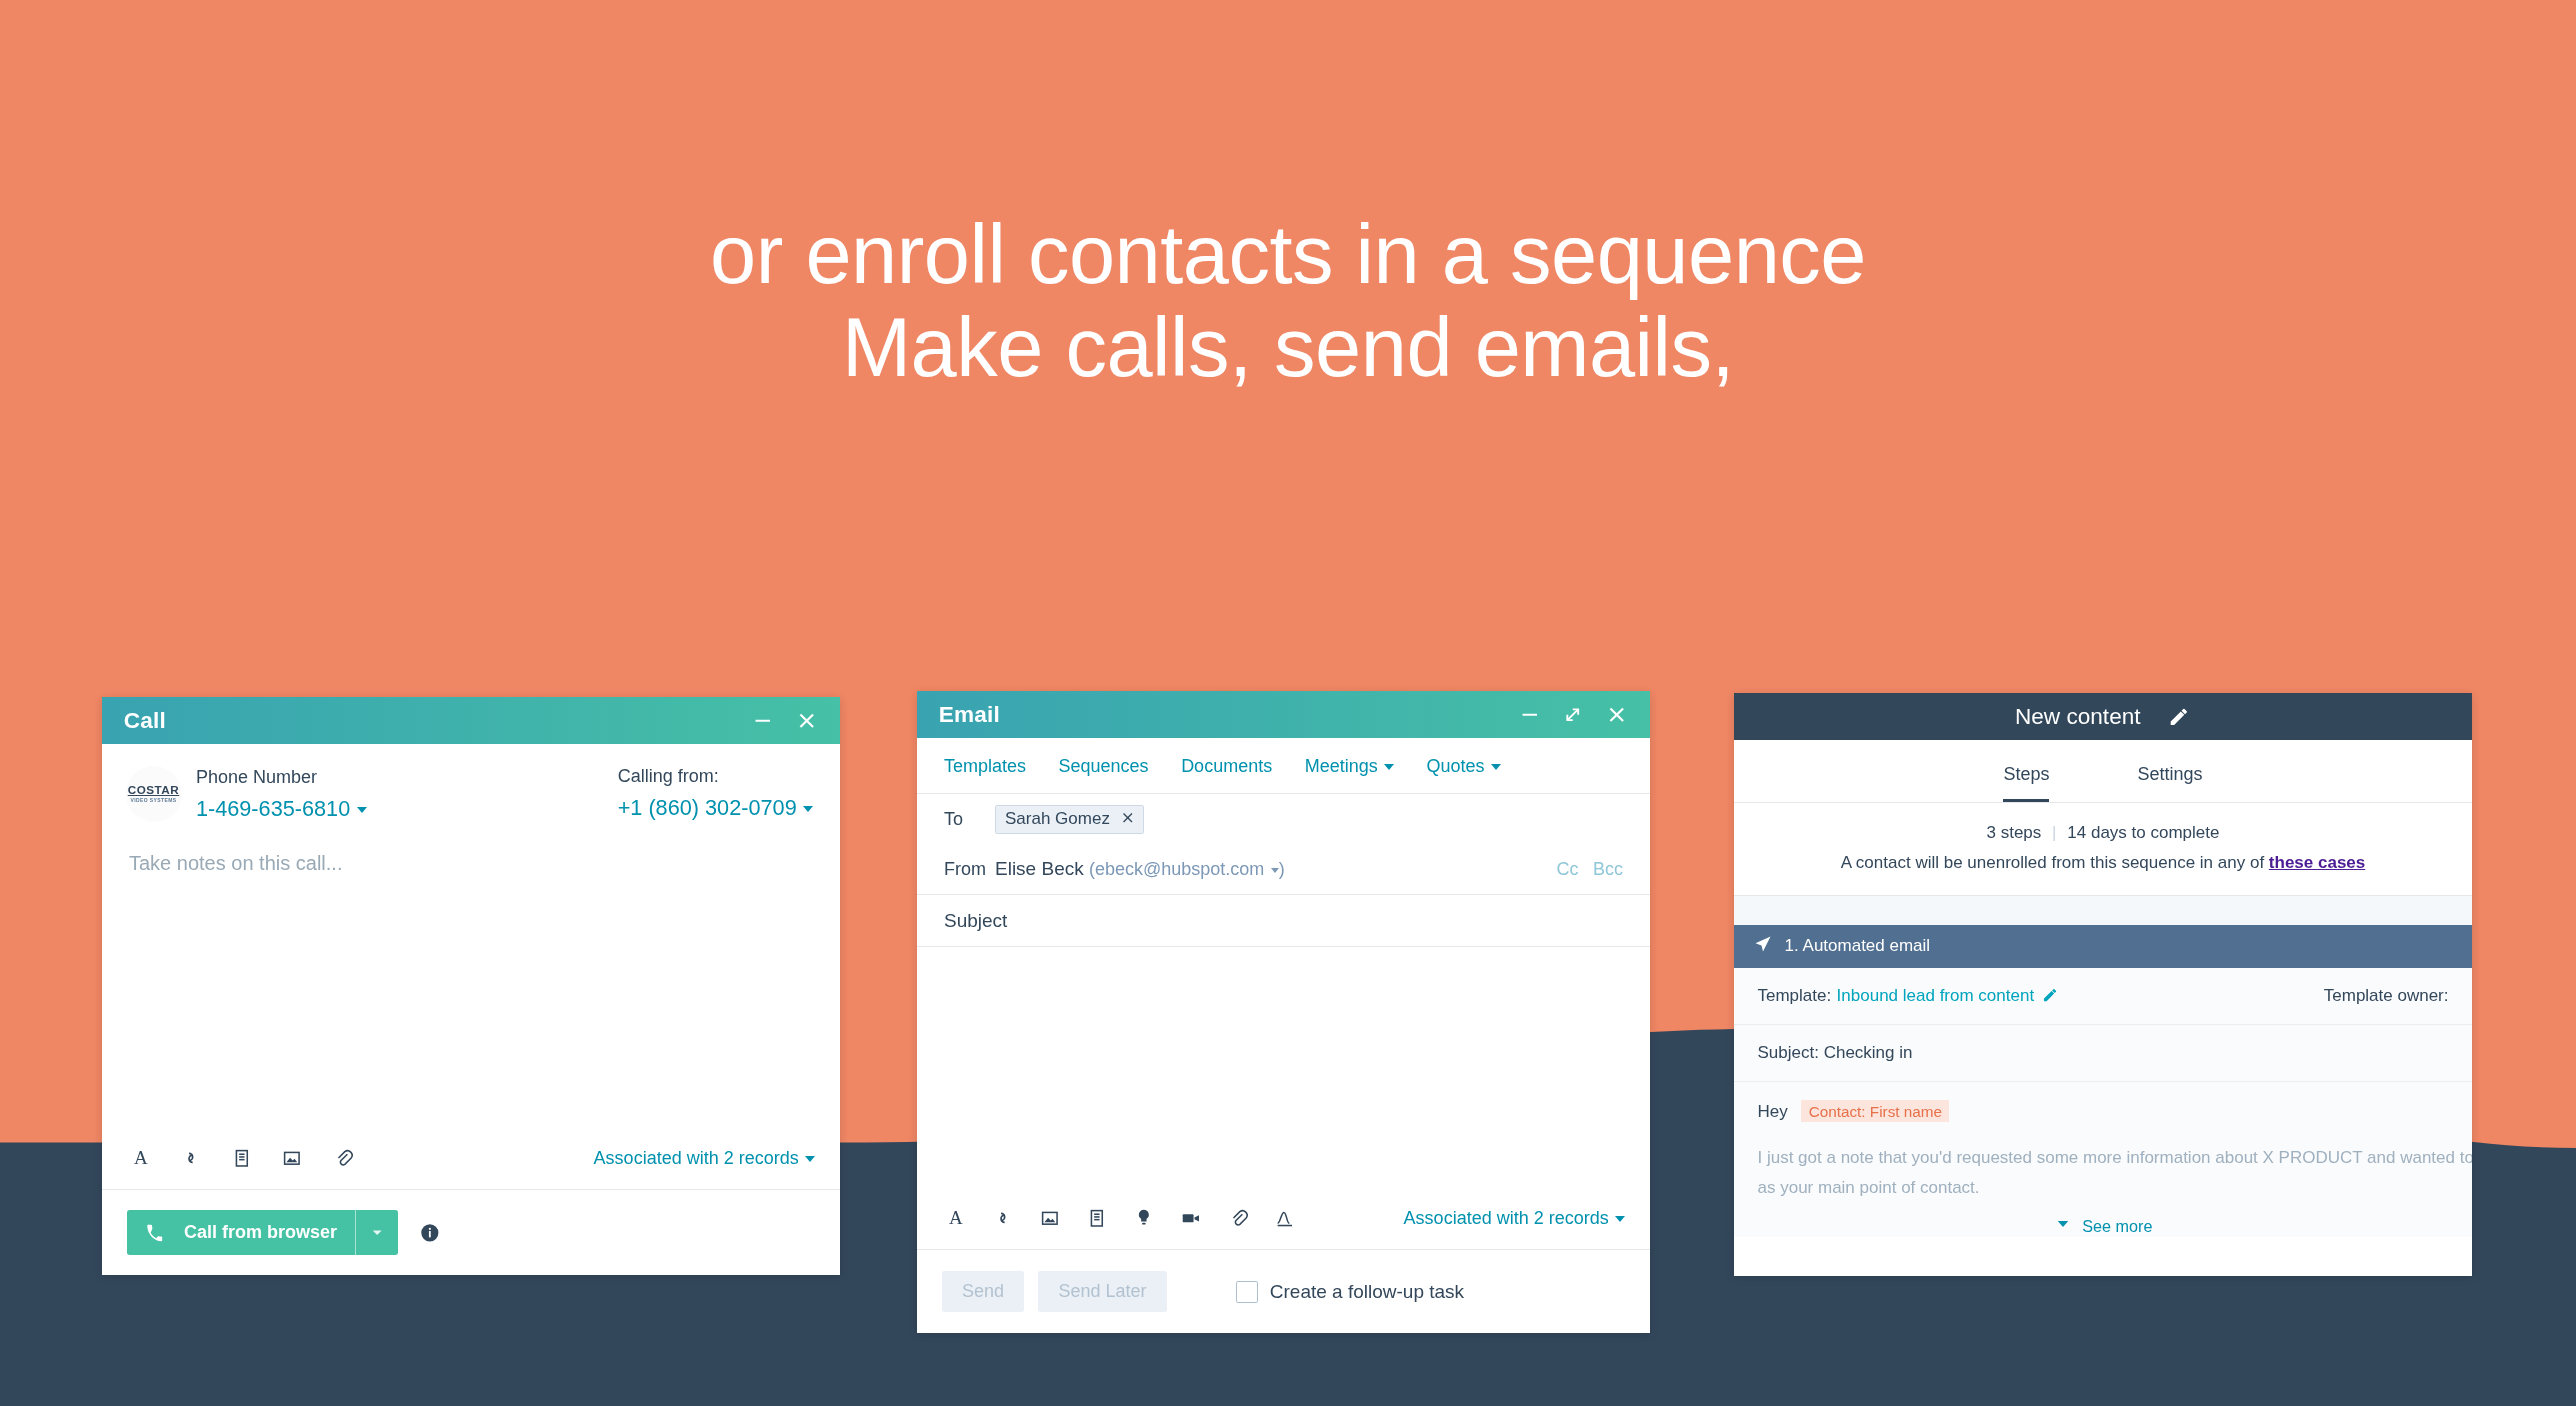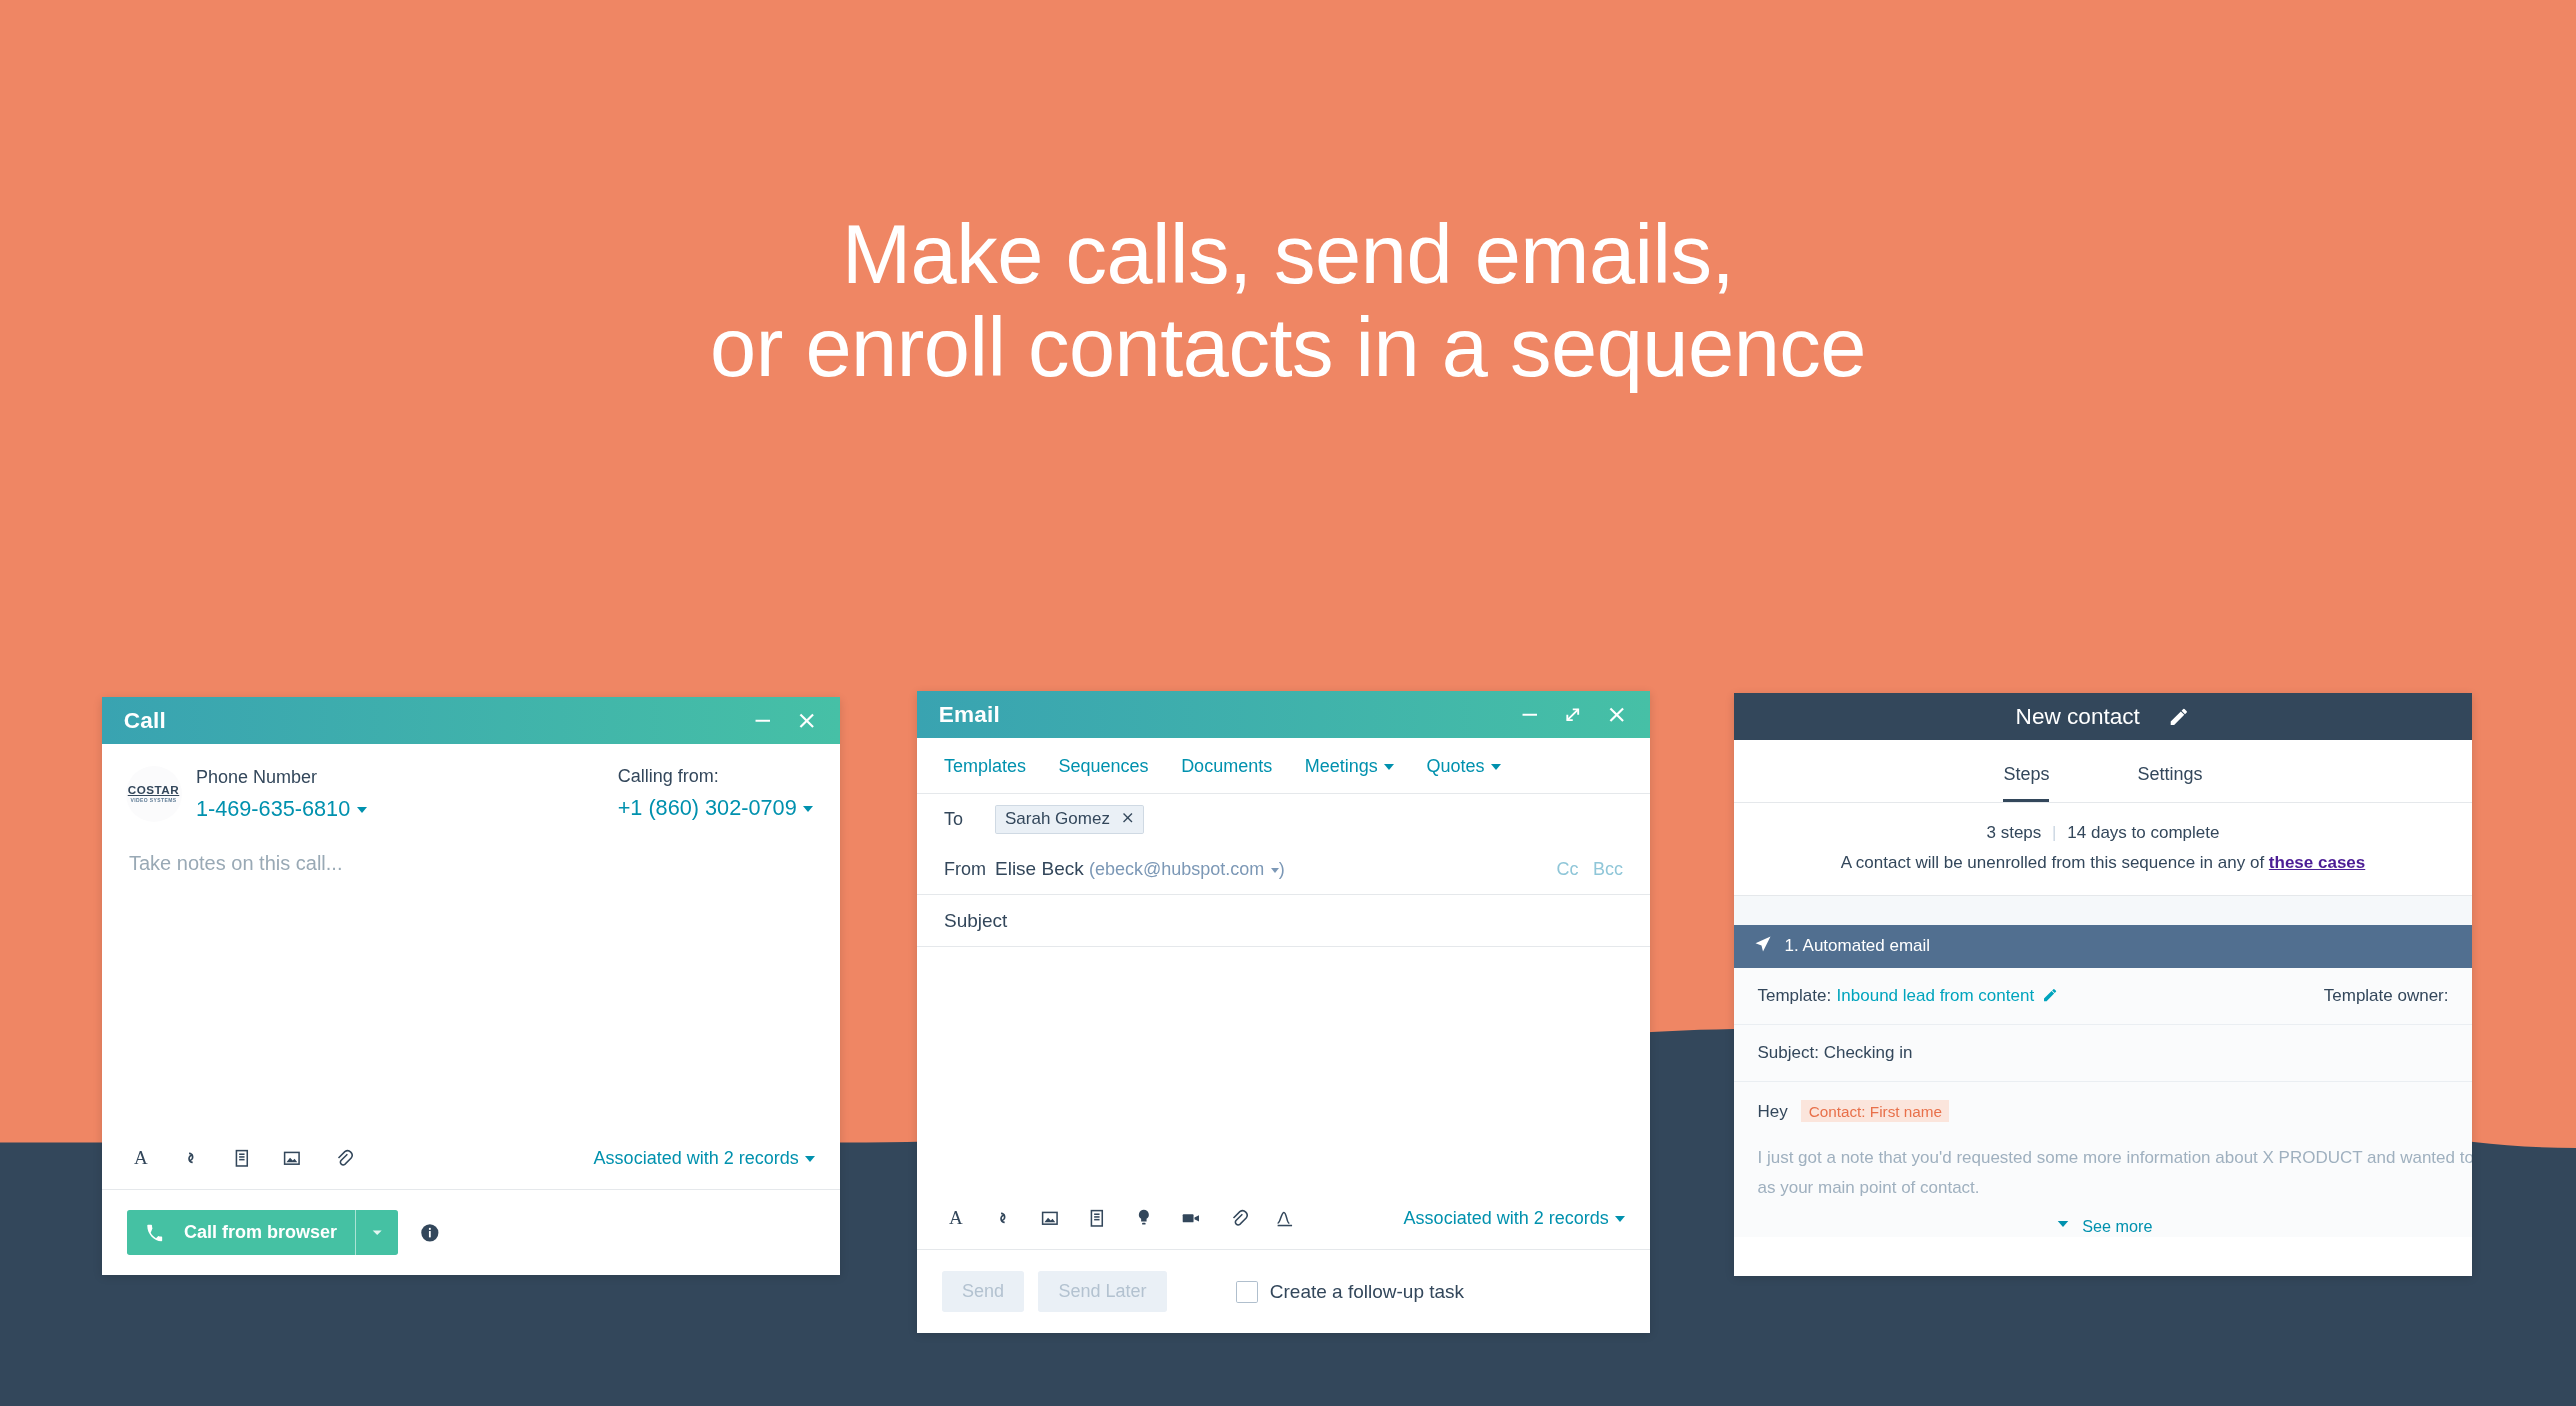--- a/index.html
+++ b/index.html
@@ -150,22 +150,22 @@
 </head>
 <body>
 
 <div class="bg-navy">
   <svg viewBox="0 0 2854 1558" preserveAspectRatio="none" xmlns="http://www.w3.org/2000/svg">
     <path d="M0 1266 L960 1266 C1400 1266 1500 1140 1960 1140 C2420 1140 2560 1272 2854 1272 L2854 1558 L0 1558 Z" fill="#33475b"></path>
   </svg>
 </div>
 
 <div class="headline">
+  <div>or enroll contacts in a sequence</div>
   <div>Make calls, send emails,</div>
-  <div>or enroll contacts in a sequence</div>
 </div>
 
 <div class="win" id="call-window">
   <div class="win-bar">
     <span class="win-title">Call</span>
     <span class="win-ctrls">
       <span class="win-ctrl">
         <svg width="23.5" height="23.5" viewBox="0 0 26 26">
             <line x1="5" y1="13" x2="21" y2="13" stroke="#fff" stroke-width="2.2"></line>
           </svg>
@@ -383,21 +383,21 @@
     <span class="btn-ghost">Send Later</span>
     <span class="chkwrap">
       <span class="chkbox"></span>
       <span class="chklabel">Create a follow-up task</span>
     </span>
   </div>
 </div>
 
 <div class="win" id="sequence-window">
   <div class="seq-bar">
-    <span class="seq-title">New contact</span>
+    <span class="seq-title">New content</span>
     <span class="pencil">
       <svg width="21.7" height="21.7" viewBox="0 0 24 24" fill="#ffffff">
           <path d="M3 17.2V21h3.8L18 9.8 14.2 6 3 17.2zM20.7 7.1a1 1 0 0 0 0-1.4l-2.4-2.4a1 1 0 0 0-1.4 0L15 5.2 18.8 9l1.9-1.9z"></path>
         </svg>
     </span>
   </div>
 
   <div class="seq-tabs">
     <span class="seq-tab active">Steps</span>
     <span class="seq-tab">Settings</span>

